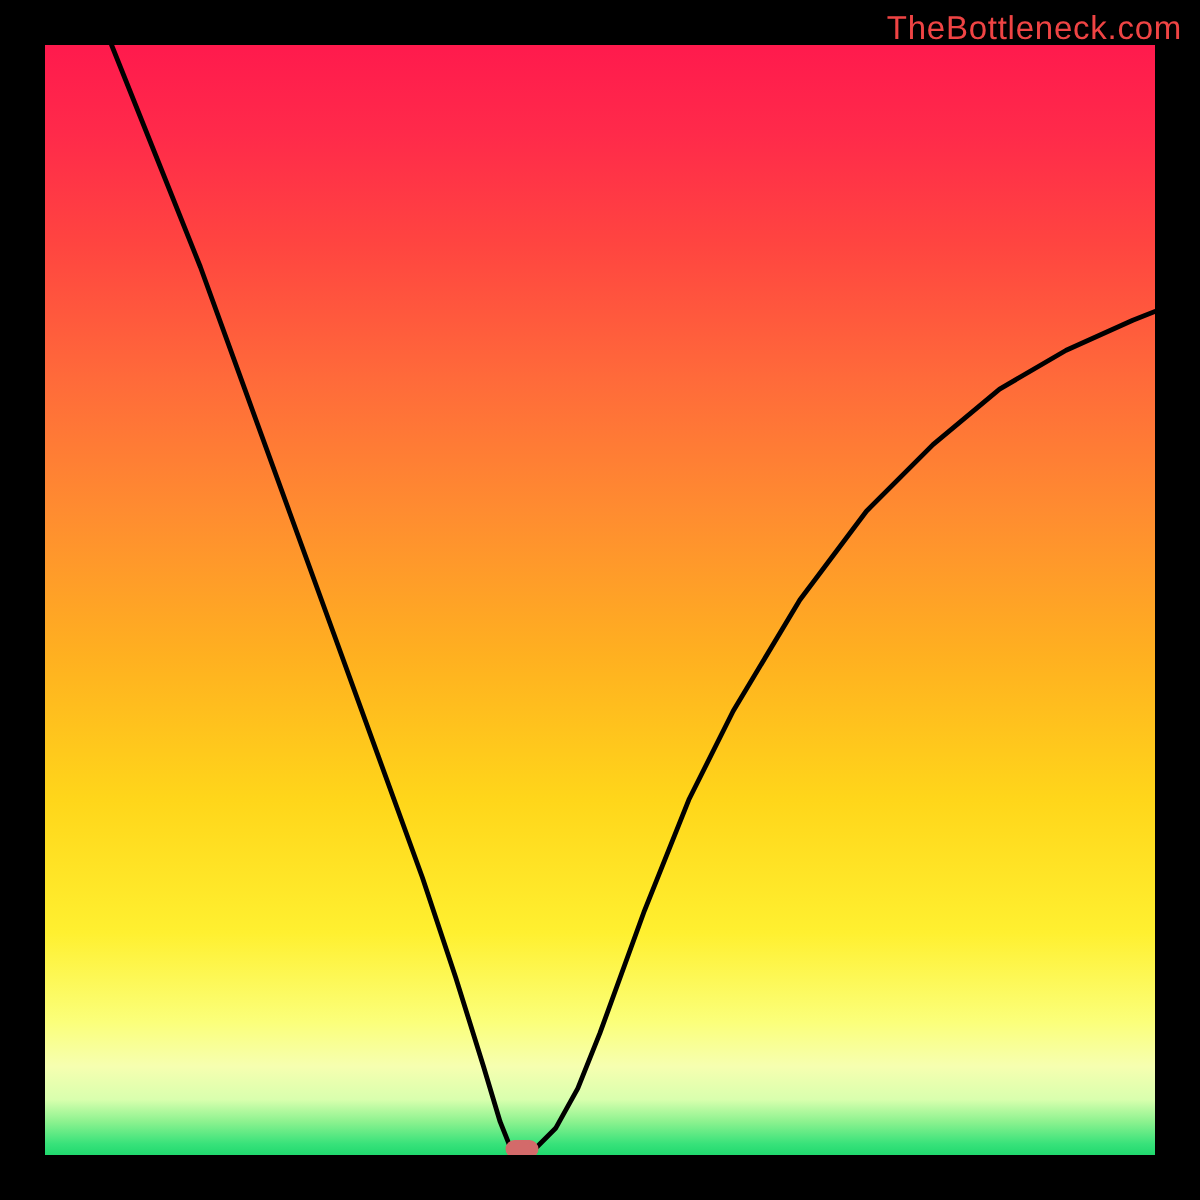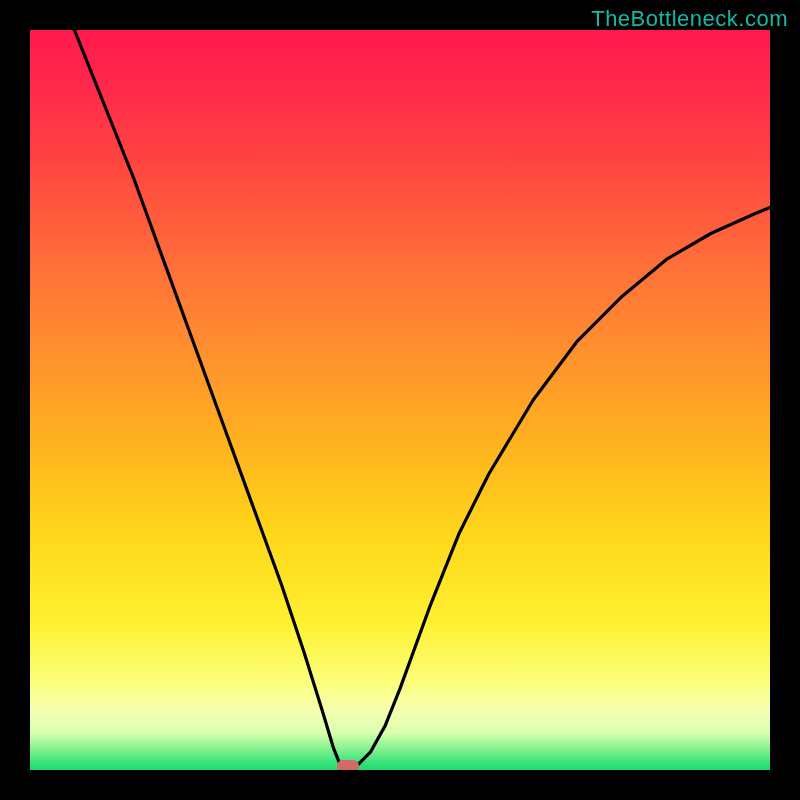--- a/index.html
+++ b/index.html
@@ -16,21 +16,21 @@
     top: 0;
     left: 0;
     width: 800px;
     height: 800px;
     background: #000;
   }
   .watermark {
     position: absolute;
     top: 6px;
     right: 12px;
-    color: #14b8a6;
+    color: #ef4444;
     font-size: 22px;
     letter-spacing: 0.5px;
     font-weight: 500;
     user-select: none;
   }
   .plot {
     position: absolute;
     top: 30px;
     left: 30px;
     width: 740px;

